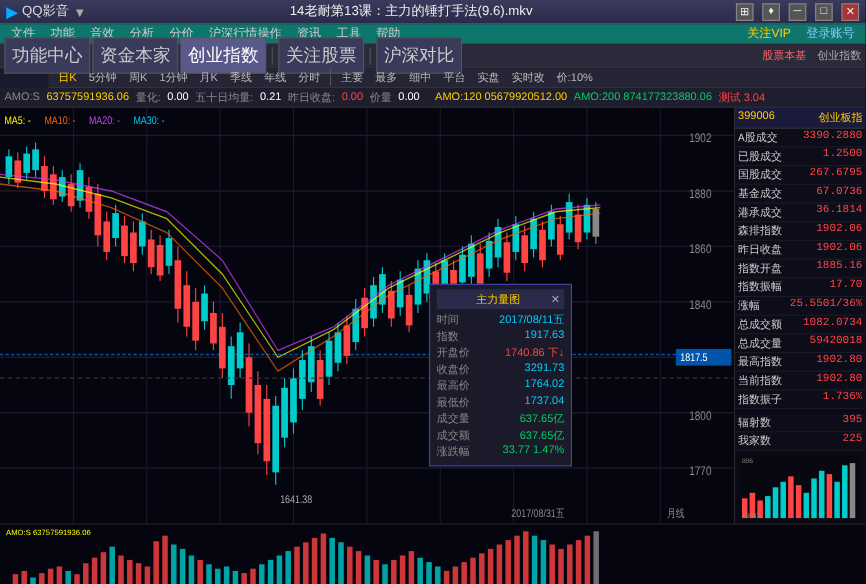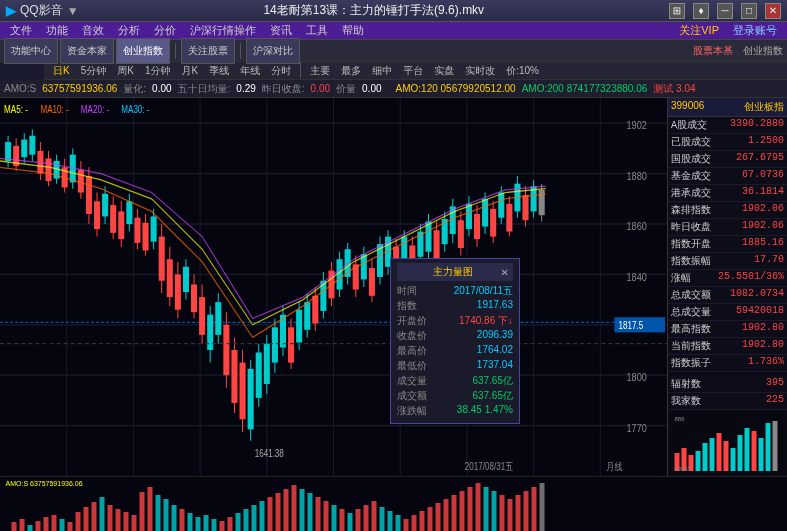--- a/index.html
+++ b/index.html
@@ -50,21 +50,21 @@
       display: flex;
       align-items: center;
       justify-content: center;
       font-size: 10px;
       color: #eee;
     }
 
     
     #menubar {
       height: 18px;
-      background: #4c1d95;
+      background: #0f766e;
       display: flex;
       align-items: center;
       padding: 0 4px;
       border-bottom: 1px solid #444;
       gap: 2px;
     }
     .menu-item {
       padding: 0 6px;
       font-size: 11px;
       color: #ccc;
@@ -82,21 +82,21 @@
       align-items: center;
       padding: 0 4px;
       border-bottom: 1px solid #333;
       gap: 2px;
     }
     .toolbar-btn {
       padding: 5px 6px;
       background: #3a3a5a;
       border: 1px solid #555;
       color: #ccc;
-      font-size: 10px;
+      font-size: 16px;
       cursor: pointer;
     }
     .toolbar-btn.active { background: #5a5a8a; color: #fff; }
     .toolbar-sep { width: 1px; height: 16px; background: #555; margin: 0 3px; }
 
     
     #infobar {
       height: 18px;
       background: #1e1e2e;
       display: flex;
@@ -288,21 +288,21 @@
   <span class="t2btn">价:10%</span>
   <div style="flex:1;"></div>
 </div>
 
 <div id="infobar">
   <span class="info-label">AMO:S</span>
   <span class="info-val-yellow">63757591936.06</span>
   <span class="info-label">量化:</span>
   <span class="info-val-white">0.00</span>
   <span class="info-label">五十日均量:</span>
-  <span class="info-val-white">0.29</span>
+  <span class="info-val-white">0.21</span>
   <span class="info-label">昨日收盘:</span>
   <span class="info-val-red">0.00</span>
   <span class="info-label">价量</span>
   <span class="info-val-white">0.00</span>
   <span style="margin-left:8px;" class="info-val-yellow">AMO:120 05679920512.00</span>
   <span class="info-val-green">AMO:200 874177323880.06</span>
   <span class="info-val-red">测试 3.04</span>
 </div>
 
 <div id="main-area">
@@ -581,41 +581,41 @@
         <div class="tooltip-row">
           <span class="tooltip-label">指数</span>
           <span class="tooltip-val">1917.63</span>
         </div>
         <div class="tooltip-row">
           <span class="tooltip-label">开盘价</span>
           <span class="tooltip-val-red">1740.86 下↓</span>
         </div>
         <div class="tooltip-row">
           <span class="tooltip-label">收盘价</span>
-          <span class="tooltip-val">2096.39</span>
+          <span class="tooltip-val">3291.73</span>
         </div>
         <div class="tooltip-row">
           <span class="tooltip-label">最高价</span>
           <span class="tooltip-val">1764.02</span>
         </div>
         <div class="tooltip-row">
           <span class="tooltip-label">最低价</span>
           <span class="tooltip-val">1737.04</span>
         </div>
         <div class="tooltip-row">
           <span class="tooltip-label">成交量</span>
           <span class="tooltip-val-green">637.65亿</span>
         </div>
         <div class="tooltip-row">
           <span class="tooltip-label">成交额</span>
           <span class="tooltip-val-green">637.65亿</span>
         </div>
         <div class="tooltip-row">
           <span class="tooltip-label">涨跌幅</span>
-          <span class="tooltip-val-green">38.45 1.47%</span>
+          <span class="tooltip-val-green">33.77 1.47%</span>
         </div>
       </div>
     </div>
 
     <div id="right-panel">
       <div class="stock-header">
         <span>399006</span>
         <span>创业板指</span>
       </div>
       <div class="stock-row">

